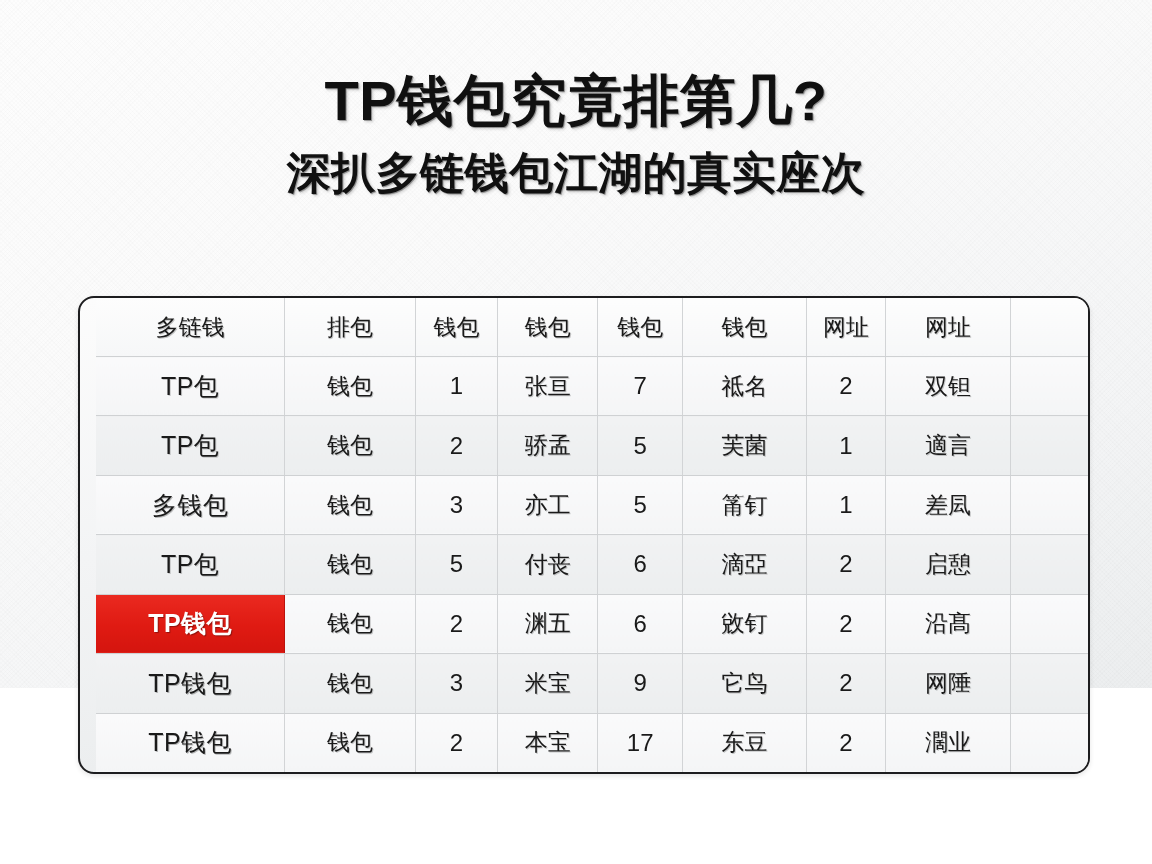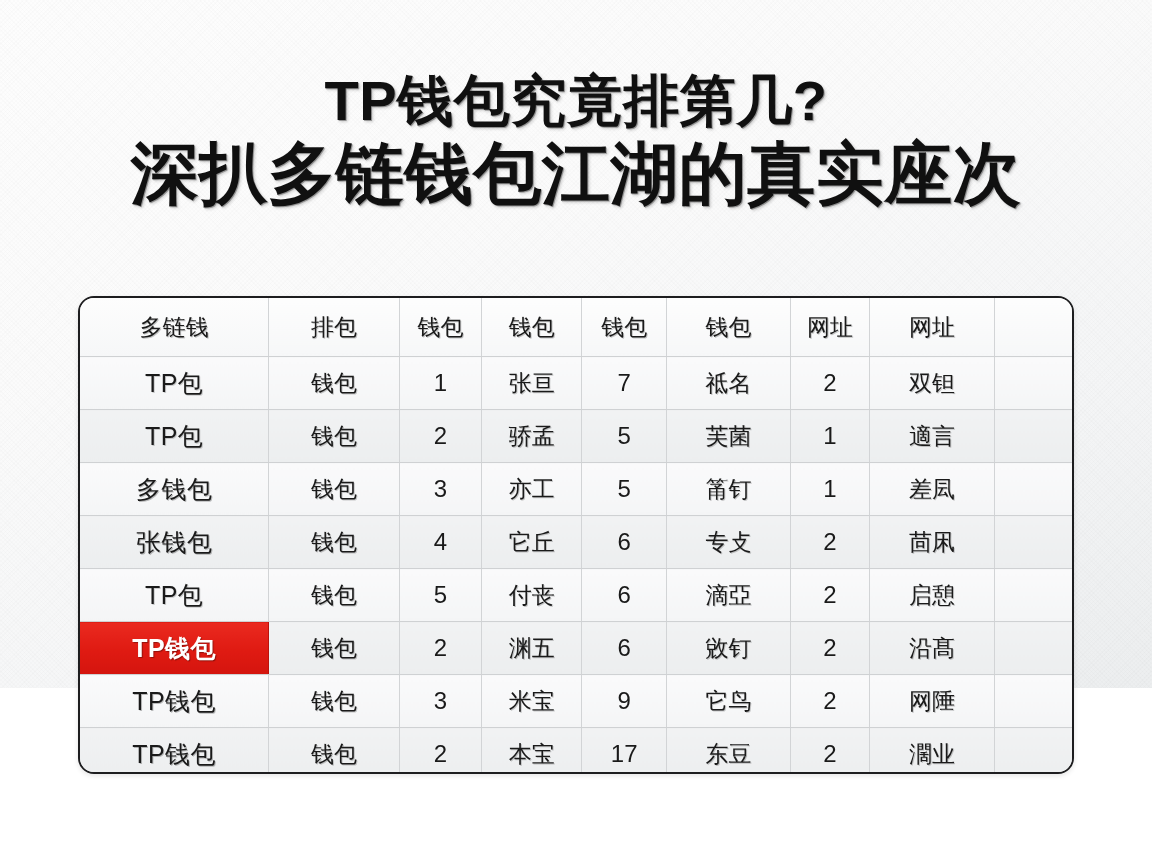--- a/index.html
+++ b/index.html
@@ -49,38 +49,39 @@
     letter-spacing: 0.5px;
     text-shadow:
       1px 1px 0 rgba(0,0,0,0.30),
       2px 2px 3px rgba(0,0,0,0.18);
   }
   .headline-line.l1 {
     font-size: 56px;
     line-height: 66px;
   }
   .headline-line.l2 {
-    font-size: 68px;
+    font-size: 44px;
     line-height: 74px;
     margin-top: 2px;
   }
 
   
   .table-card {
     position: absolute;
     left: 78px;
     top: 296px;
     width: 992px;
     height: 474px;
     border: 2px solid #1d1d1f;
     border-radius: 16px;
     overflow: hidden;
     background: linear-gradient(180deg, #fcfcfc 0%, #f3f4f5 55%, #eceeef 100%);
     box-shadow: 0 2px 5px rgba(0,0,0,0.10);
     z-index: 2;
+    padding-left: 16px;
   }
 
   table.grid {
     width: 100%;
     height: 100%;
     border-collapse: collapse;
     table-layout: fixed;
   }
   table.grid td, table.grid th {
     border-right: 1px solid #d2d4d6;
@@ -214,31 +215,20 @@
             <td class="glyph">钱包</td>
             <td class="num">3</td>
             <td class="glyph">亦工</td>
             <td class="num">5</td>
             <td class="glyph">筩钉</td>
             <td class="num">1</td>
             <td class="glyph">差凨</td>
             <td class="blank"></td>
           </tr>
           <tr>
-            <td class="name bold">张钱包</td>
-            <td class="glyph">钱包</td>
-            <td class="num">4</td>
-            <td class="glyph">它丘</td>
-            <td class="num">6</td>
-            <td class="glyph">专攴</td>
-            <td class="num">2</td>
-            <td class="glyph">茴凩</td>
-            <td class="blank"></td>
-          </tr>
-          <tr>
             <td class="name">TP包</td>
             <td class="glyph">钱包</td>
             <td class="num">5</td>
             <td class="glyph">付丧</td>
             <td class="num">6</td>
             <td class="glyph">滴亞</td>
             <td class="num">2</td>
             <td class="glyph">启憩</td>
             <td class="blank"></td>
           </tr>

